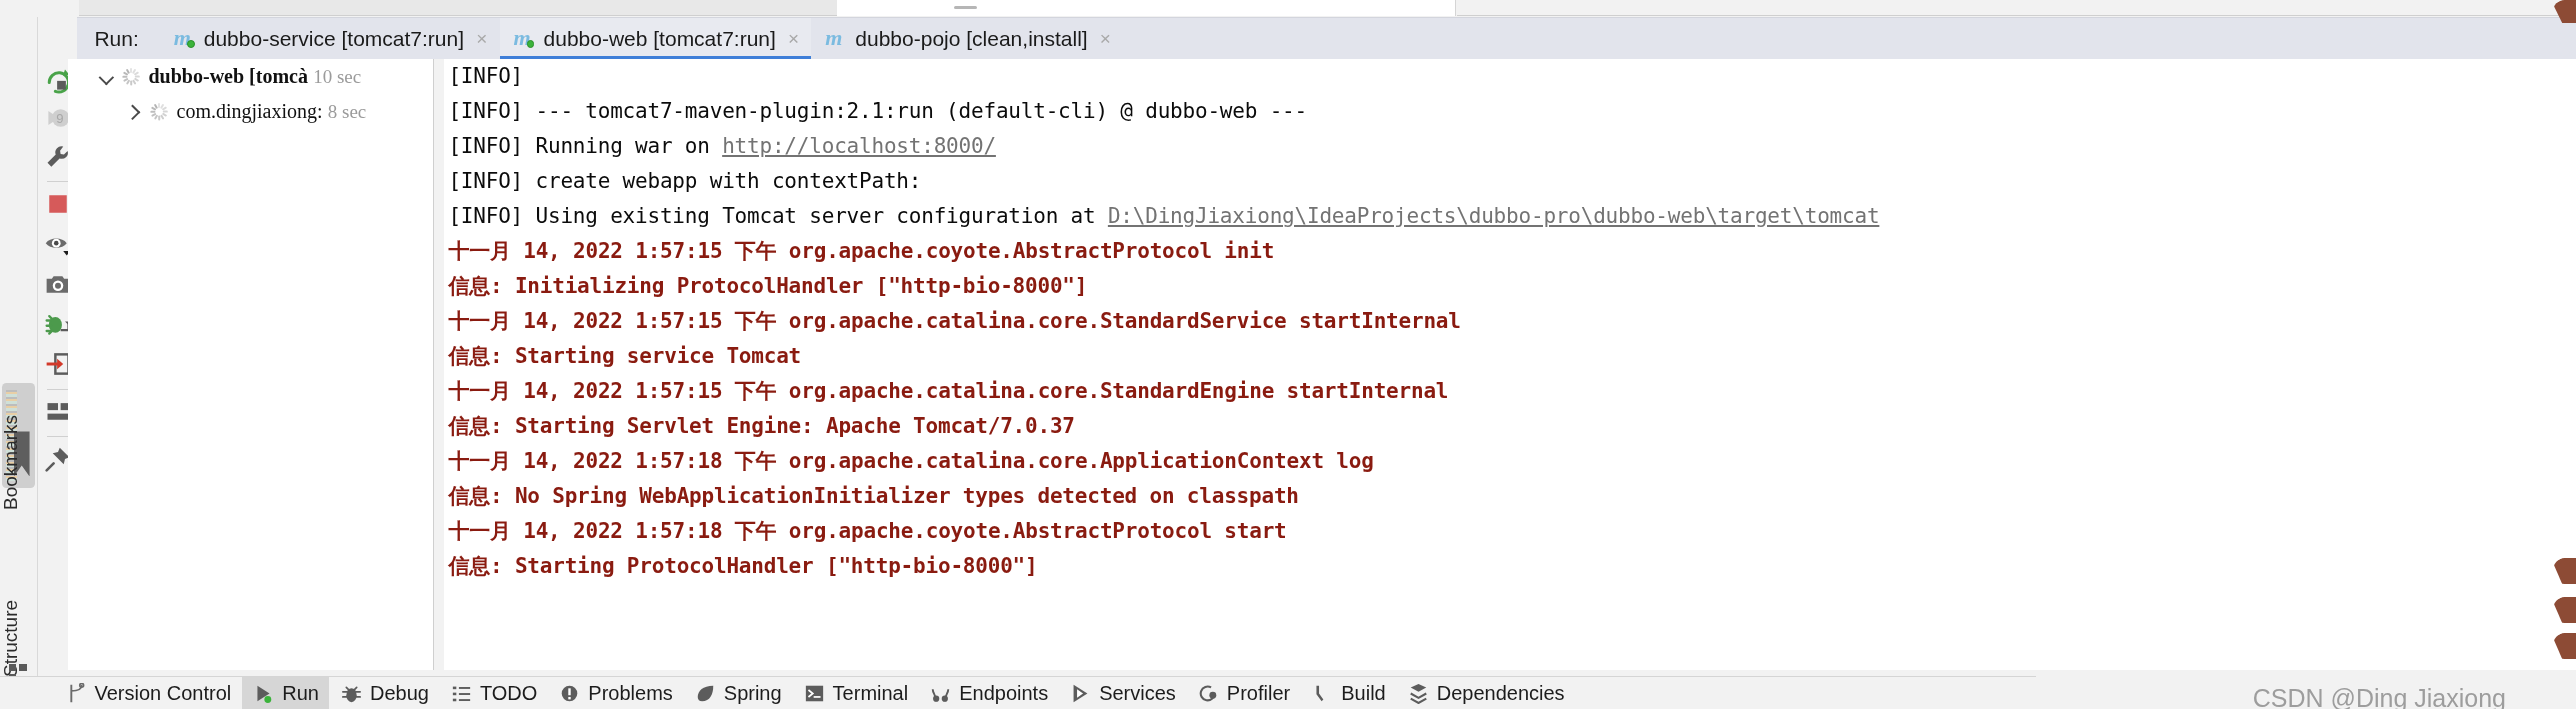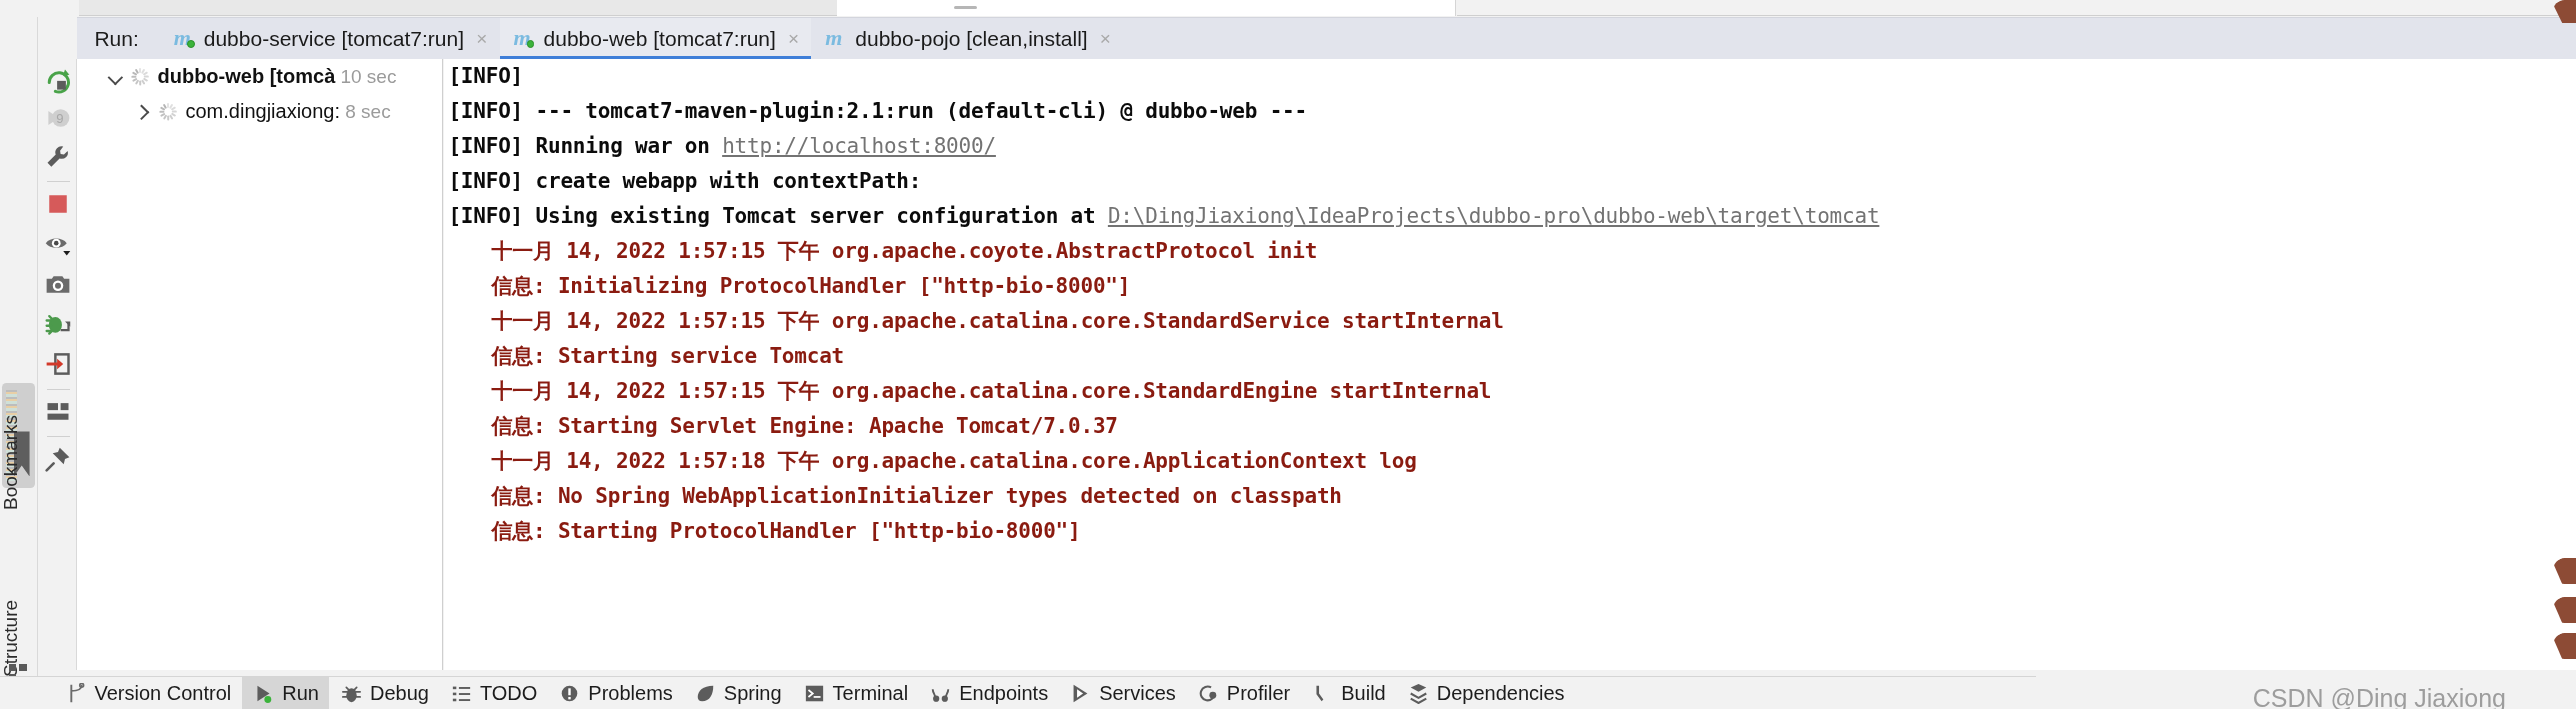--- a/index.html
+++ b/index.html
@@ -123,23 +123,24 @@
   .ricon {
     position: absolute; left: 5.2px; width: 28px; height: 28px;
   }
   .ricon svg { display: block; }
   .rsep {
     position: absolute; left: 7.9px; width: 23px; height: 0.9px; background: #d0d0d0;
   }
 
   
   #tree-panel {
-    position: absolute; left: 77px; top: 59px; width: 366px; height: 611px;
+    position: absolute; left: 68px; top: 59px; width: 366px; height: 611px;
     background: #ffffff; border-right: 0.9px solid #cfcfcf;
     overflow: hidden;
+    font-family: Liberation Serif, serif;
   }
   .tree-row {
     position: relative; height: 35px; display: flex; align-items: center;
     white-space: nowrap;
   }
   .tw-arrow {
     width: 23px; height: 23px; margin-left: 0; flex: 0 0 auto;
     position: relative;
   }
   .tw-arrow::before {
@@ -167,22 +168,22 @@
   
   #console {
     position: absolute; left: 444px; top: 59px; width: 2132px; height: 611px;
     background: #ffffff; overflow: hidden;
     font-family: "DejaVu Sans Mono", "Liberation Mono", monospace;
   }
   .cline {
     height: 35px; line-height: 35px; padding-left: 4.4px;
     font-size: 21px; white-space: pre; letter-spacing: -0.2px;
   }
-  .c-info { color: #0b0b0b; font-weight: 700; }
-  .c-red  { color: #8a1b10; font-weight: 700; margin-left: 43px; }
+  .c-info { color: #0b0b0b; font-weight: 400; }
+  .c-red  { color: #8a1b10; font-weight: 700; }
   .c-link { color: #737373; text-decoration: underline; font-weight: 400; }
 
   
   #console-gutter {
     position: absolute; left: 2556px; top: 59px; width: 20px; height: 611px;
     background: #ffffff;
   }
 
   
   .blob {
@@ -405,20 +406,21 @@
 
   <div class="cline"><span class="c-info">[INFO] Using existing Tomcat server configuration at </span><span class="c-link">D:\DingJiaxiong\IdeaProjects\dubbo-pro\dubbo-web\target\tomcat</span></div>
   <div class="cline c-red">十一月 14, 2022 1:57:15 下午 org.apache.coyote.AbstractProtocol init</div>
   <div class="cline c-red">信息: Initializing ProtocolHandler ["http-bio-8000"]</div>
   <div class="cline c-red">十一月 14, 2022 1:57:15 下午 org.apache.catalina.core.StandardService startInternal</div>
   <div class="cline c-red">信息: Starting service Tomcat</div>
   <div class="cline c-red">十一月 14, 2022 1:57:15 下午 org.apache.catalina.core.StandardEngine startInternal</div>
   <div class="cline c-red">信息: Starting Servlet Engine: Apache Tomcat/7.0.37</div>
   <div class="cline c-red">十一月 14, 2022 1:57:18 下午 org.apache.catalina.core.ApplicationContext log</div>
   <div class="cline c-red">信息: No Spring WebApplicationInitializer types detected on classpath</div>
+  <div class="cline c-red">十一月 14, 2022 1:57:18 下午 org.apache.coyote.AbstractProtocol start</div>
   <div class="cline c-red">信息: Starting ProtocolHandler ["http-bio-8000"]</div>
 </div>
 
 <div id="console-gutter"></div>
 
 <div class="blob" style="top:558px"></div>
 <div class="blob" style="top:597px"></div>
 <div class="blob" style="top:633px"></div>
 <div class="blob" style="top:0px;height:23px"></div>
 

